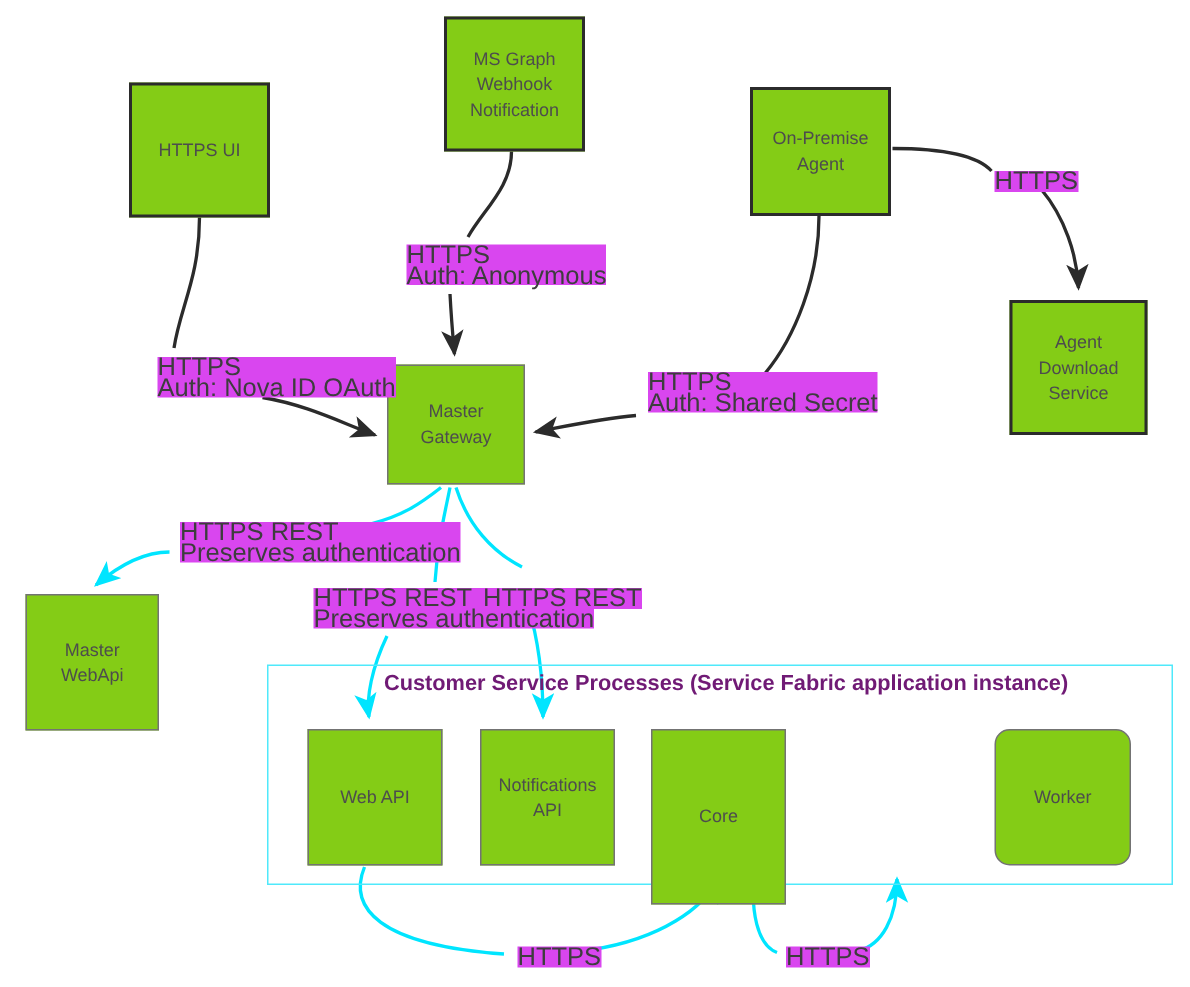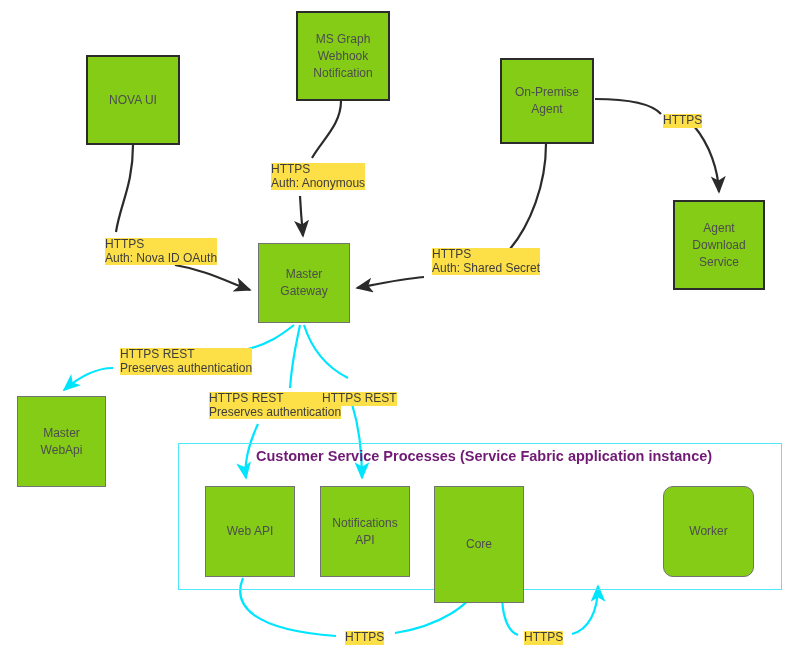--- a/index.html
+++ b/index.html
@@ -55,25 +55,25 @@
     position: absolute;
     color: #701a75;
     font-size: 14.5px;
     font-weight: bold;
     white-space: nowrap;
     z-index: 4;
   }
   .edge-label {
     position: absolute;
     color: #3d3d3d;
-    font-size: 12px;
+    font-size: 17px;
     line-height: 13.5px;
     white-space: pre;
     z-index: 5;
-    background: #fde047;
+    background: #d946ef;
   }
 </style>
 </head>
 <body>
 
 <div id="canvas">
 
   <svg id="wires" viewBox="0 0 793 658" xmlns="http://www.w3.org/2000/svg">
     <defs>
       <marker id="arrow-black" markerWidth="9" markerHeight="9" refX="7.2" refY="3.4" orient="auto" markerUnits="strokeWidth">
@@ -109,21 +109,21 @@
     <path d="M395,633 C440,626 470,605 478,586" fill="none" stroke="#00e5ff" stroke-width="2.2" marker-end="url(#arrow-cyan)"></path>
 
     <path d="M503,580 C500,608 505,630 518,635" fill="none" stroke="#00e5ff" stroke-width="2.2"></path>
     <path d="M572,634 C588,630 598,612 598,586" fill="none" stroke="#00e5ff" stroke-width="2.2" marker-end="url(#arrow-cyan)"></path>
   </svg>
 
   <div class="group-box" style="left:178px; top:443px; width:604px; height:147px;"></div>
   <div class="group-title" style="left:256px; top:448px;">Customer Service Processes (Service Fabric application instance)</div>
 
   <div class="node black" style="left:86px; top:55px; width:94px; height:90px;">
-    <span style="white-space:pre-line;">NOVA UI</span>
+    <span style="white-space:pre-line;">HTTPS UI</span>
   </div>
 
   <div class="node black" style="left:296px; top:11px; width:94px; height:90px;">
     <span style="white-space:pre-line;">MS Graph
 Webhook
 Notification</span>
   </div>
 
   <div class="node black" style="left:500px; top:58px; width:94px; height:86px;">
     <span style="white-space:pre-line;">On-Premise

